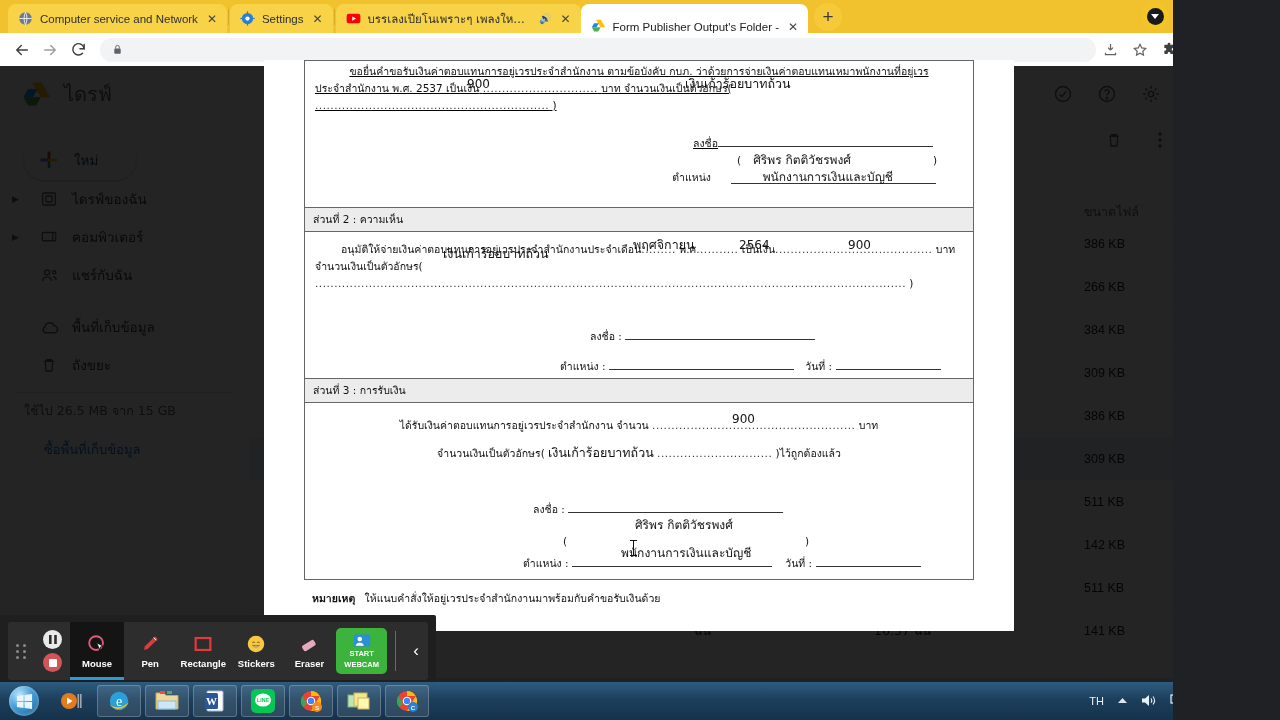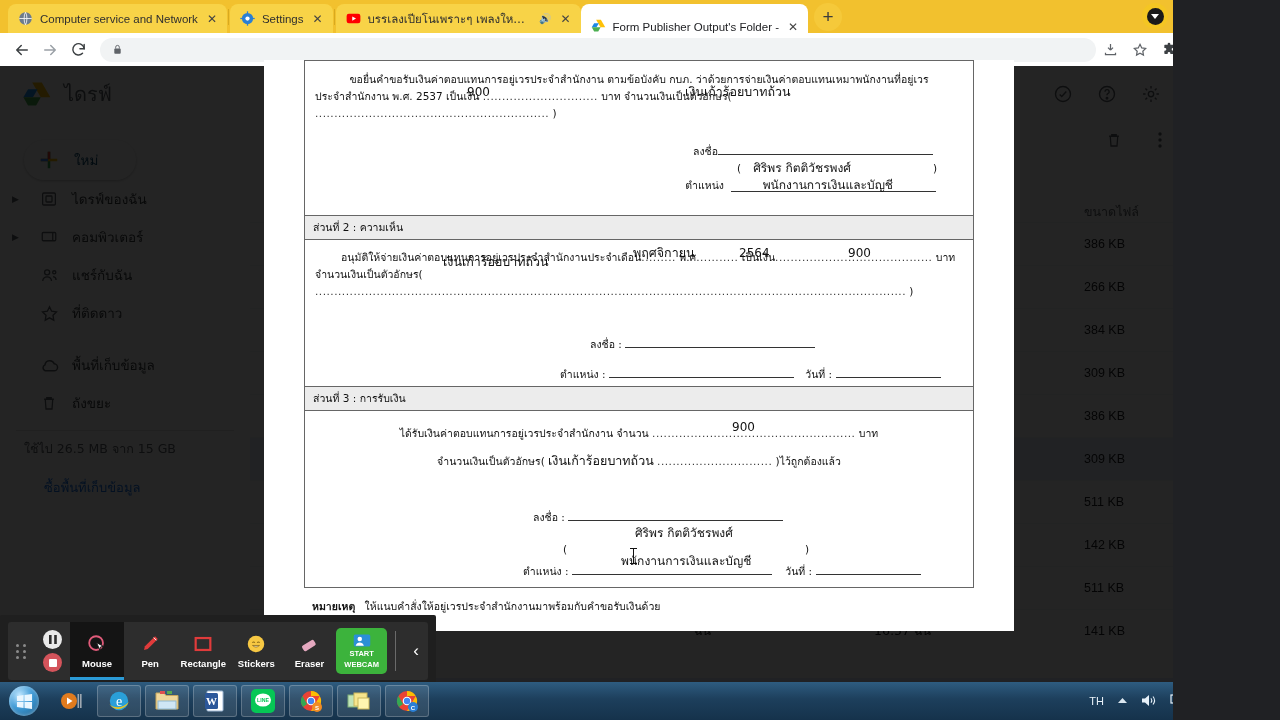--- a/index.html
+++ b/index.html
@@ -364,29 +364,20 @@
         <span class="sicon">
           <svg width="19" height="19" viewBox="0 0 24 24" fill="none" stroke="#5f6368" stroke-width="1.7">
               <circle cx="9" cy="8" r="3.2"></circle>
               <path d="M3.5 19c0-3.2 2.5-5.3 5.5-5.3s5.5 2.1 5.5 5.3"></path>
               <circle cx="18" cy="8" r="2"></circle>
               <path d="M16.5 13.4c2 .3 3.8 2 3.8 4.3"></path>
             </svg>
           </span>
         <span class="slabel thai">แชร์กับฉัน</span>
       </div>
-      <div class="side-item">
-        <span class="caret"></span>
-        <span class="sicon">
-          <svg width="19" height="19" viewBox="0 0 24 24" fill="none" stroke="#5f6368" stroke-width="1.7">
-              <path d="M12 3.6l2.7 5.5 6.1.9-4.4 4.3 1 6.1-5.4-2.9-5.4 2.9 1-6.1L3.2 10l6.1-.9z"></path>
-            </svg>
-          </span>
-        <span class="slabel thai">ที่ติดดาว</span>
-      </div>
       <div class="side-item" style="margin-top:14px">
         <span class="caret"></span>
         <span class="sicon">
           <svg width="21" height="21" viewBox="0 0 24 24" fill="none" stroke="#5f6368" stroke-width="1.7">
               <path d="M7 18h10a4 4 0 0 0 .4-8 5.5 5.5 0 0 0-10.6 1.3A3.6 3.6 0 0 0 7 18z"></path>
             </svg>
           </span>
         <span class="slabel thai">พื้นที่เก็บข้อมูล</span>
       </div>
       <div class="side-item">
@@ -541,21 +532,21 @@
       <span class="rail-ico" style="background:#1a73e8;border-radius:50%"></span>
       <span class="rail-ico" style="background:transparent;color:#5f6368;text-align:center;line-height:22px">+</span>
     </div>
 
     <div class="drive-dim"></div>
   </div>
 
   <div class="doc-modal">
     <div class="doc-page thai">
 
-      <div class="box" style="padding:12px 10px 10px;">
+      <div class="box" style="padding:4px 10px 10px;text-decoration:underline;">
         <div class="doc-line" style="text-align:center;margin-top:-2px;">ขอยื่นคำขอรับเงินค่าตอบแทนการอยู่เวรประจำสำนักงาน ตามข้อบังคับ กบภ. ว่าด้วยการจ่ายเงินค่าตอบแทนเหมาพนักงานที่อยู่เวร</div>
         <div class="doc-line" style="position:relative">
           <span>ประจำสำนักงาน พ.ศ. 2537  เป็นเงิน</span>
           <span class="dots">..............................</span>
           <span>บาท จำนวนเงินเป็นตัวอักษร(</span>
           <span class="dots">.............................................................</span>
           <span>)</span>
           <span class="hw" style="position:absolute;left:152px;top:-5px;">900</span>
           <span class="hw" style="position:absolute;left:370px;top:-6px;font-size:12.5px;">เงินเก้าร้อยบาทถ้วน</span>
         </div>
@@ -563,21 +554,21 @@
         <div style="height:22px"></div>
         <div class="doc-line" style="text-align:right;padding-right:30px">
           <span>ลงชื่อ</span><span class="sig-line" style="width:215px"></span>
         </div>
         <div class="doc-line" style="text-align:right;padding-right:30px;position:relative;height:17px">
           <span style="position:absolute;right:222px">(</span>
           <span class="hw" style="position:absolute;right:112px;top:-1px;font-size:12px">ศิริพร กิตติวัชรพงศ์</span>
           <span style="position:absolute;right:26px">)</span>
         </div>
         <div class="doc-line" style="text-align:right;padding-right:30px;position:relative;height:20px">
-          <span style="position:absolute;right:239px">ตำแหน่ง</span>
+          <span style="position:absolute;right:252px">ตำแหน่ง</span>
           <span class="sig-line" style="position:absolute;right:27px;top:14px;width:205px"></span>
           <span class="hw" style="position:absolute;right:70px;top:-1px;font-size:12px">พนักงานการเงินและบัญชี</span>
         </div>
         <div style="height:8px"></div>
       </div>
 
       <div class="box-hdr" style="margin-top:-1px">ส่วนที่ 2 : ความเห็น</div>
       <div class="box" style="margin-top:-1px;padding:9px 10px 8px;position:relative;height:148px">
         <div class="doc-line" style="padding-left:26px;position:relative">
           <span>อนุมัติให้จ่ายเงินค่าตอบแทนการอยู่เวรประจำสำนักงานประจำเดือน</span><span class="dots">.........</span>

